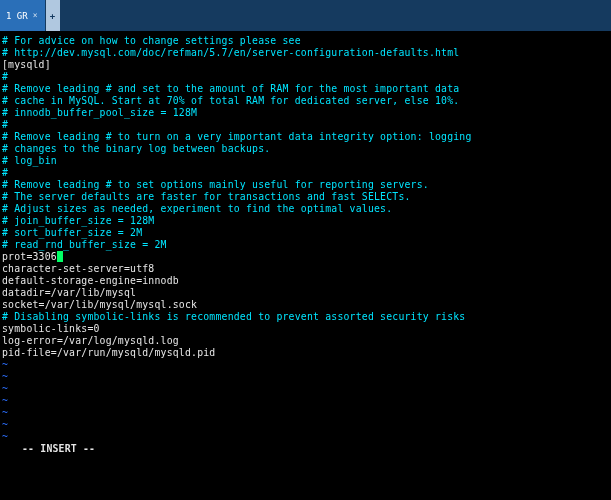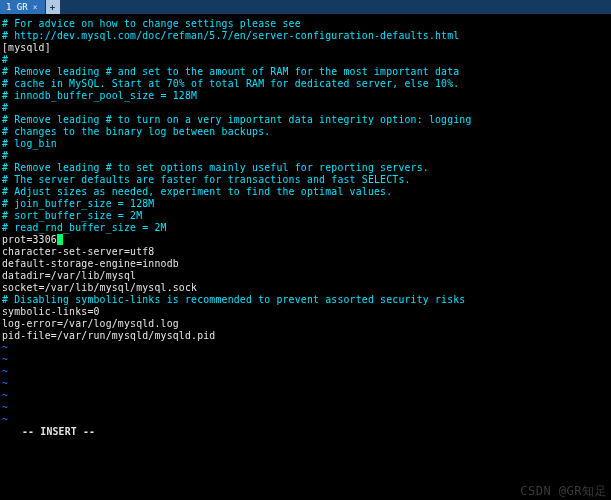--- a/index.html
+++ b/index.html
@@ -2,21 +2,21 @@
 <html><head>
 <meta charset="utf-8">
 <style>
   * { margin: 0; padding: 0; box-sizing: border-box; }
   html, body {
     width: 611px; height: 500px; overflow: hidden;
     background: #000;
     font-family: "DejaVu Sans Mono", "Menlo", "Consolas", monospace;
   }
   .tabbar {
-    height: 14px;
+    height: 31px;
     background: #153a5f;
     display: flex; align-items: stretch;
     font-size: 9px;
   }
   .tab {
     background: #2a6fb8;
     color: #fff;
     padding: 1px 6px 1px 6px;
     display: flex; align-items: center; gap: 4px;
     border-right: 1px solid #153a5f;

